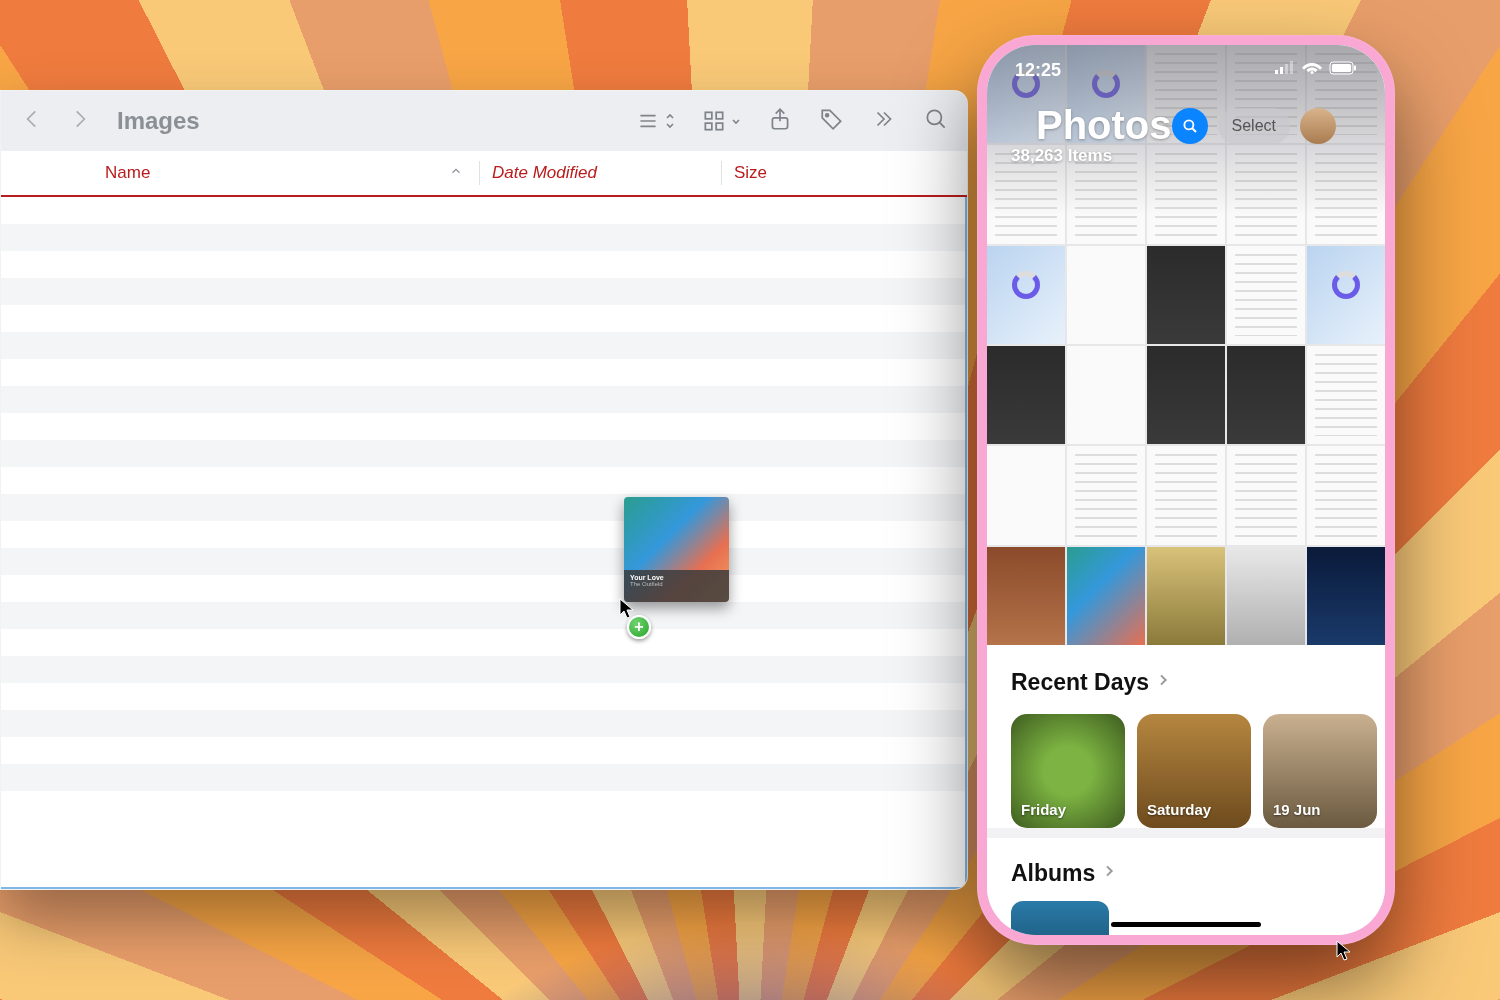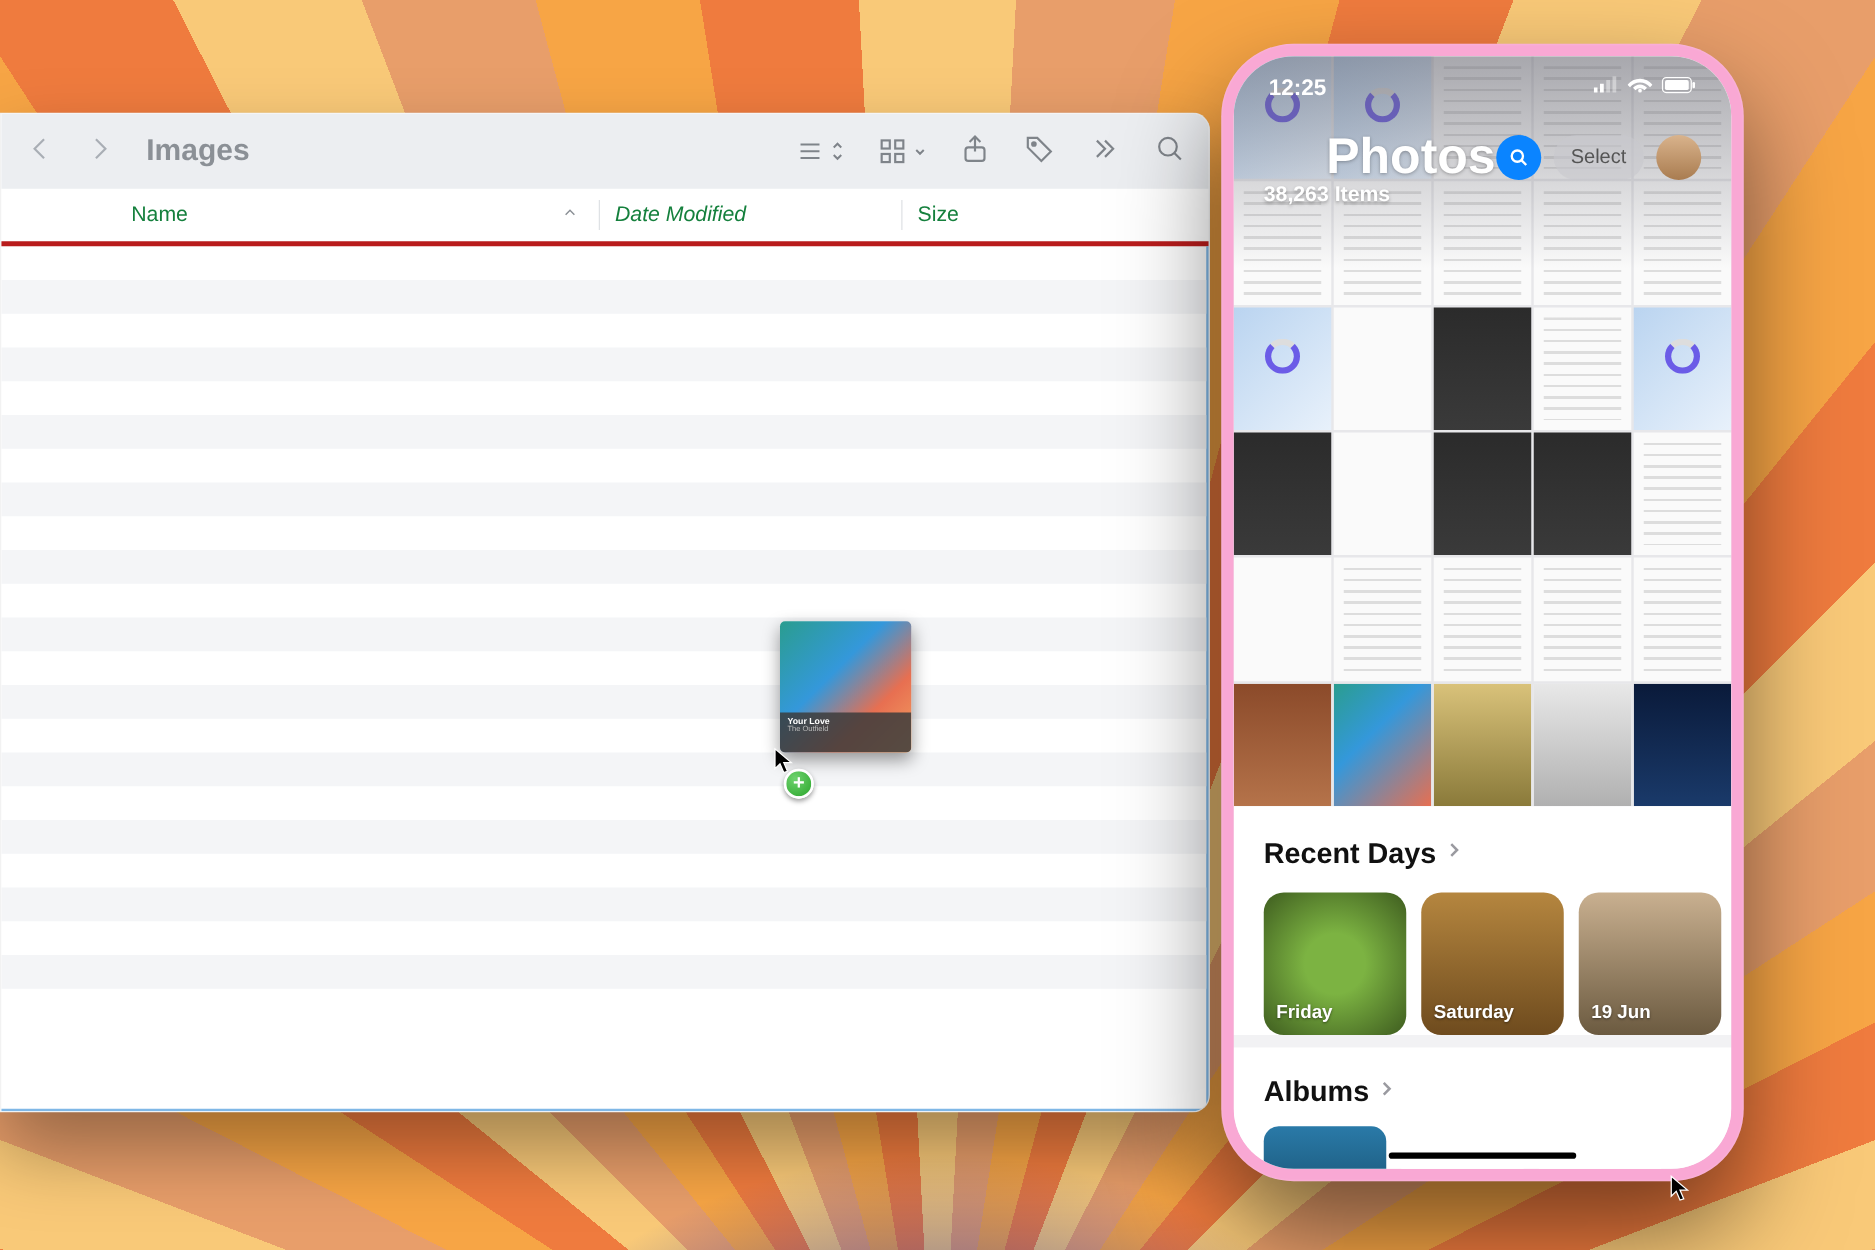--- a/index.html
+++ b/index.html
@@ -22,22 +22,22 @@
   .finder-toolbar {
     height: 60px; display: flex; align-items: center; padding: 0 18px;
     background: #eceef1;
     gap: 18px;
   }
   .tb-nav { display: flex; gap: 22px; color: #a9aeb5; }
   .tb-title { color: #8b9096; font-size: 24px; font-weight: 600; margin-left: 6px; margin-right: auto; }
   .tb-group { display: flex; align-items: center; gap: 26px; color: #7f848a; }
   .icon-svg { width: 26px; height: 26px; stroke: currentColor; fill: none; stroke-width: 1.6; }
   .finder-headers {
-    display: flex; height: 46px; align-items: center; font-size: 17px; color: #15803d;
-    border-bottom: 4px solid #b91c1c;
+    display: flex; height: 46px; align-items: center; font-size: 17px; color: #b91c1c;
+    border-bottom: 2px solid #b91c1c;
   }
   .col-name { flex: 0 0 478px; padding-left: 104px; display: flex; align-items: center; }
   .col-name .sort { margin-left: auto; margin-right: 16px; color: #8a8f95; }
   .col-sep { width: 1px; height: 24px; background: #dfe2e5; }
   .col-date { flex: 0 0 241px; padding-left: 12px; font-style: italic; }
   .col-size { flex: 1; padding-left: 12px; }
   .finder-rows { position: relative; height: calc(100% - 106px); border: 2px solid #7fb7e6; border-top: none; border-left: none; }
   .row-stripe { height: 27px; }
   .row-stripe:nth-child(even){ background: #f4f5f7; }
   .drag-preview {
@@ -66,21 +66,21 @@
     width: 100%; height: 100%; border-radius: 48px; overflow: hidden; background: #f2f2f4; position: relative;
   }
   .status-bar { position: absolute; top: 0; left: 0; right: 0; height: 50px; display:flex; align-items:center; padding: 0 28px; color:#fff; z-index: 20; justify-content: space-between;}
   .status-time { font-weight:600; font-size:18px; }
   .status-right { display:flex; align-items:center; gap:7px; }
   .photos-header {
     position: absolute; top: 0; left: 0; right: 0; height: 170px; z-index: 10;
     padding: 58px 24px 0 24px;
     background: linear-gradient(rgba(100,100,110,0.55), rgba(100,100,110,0.0));
   }
-  .ph-row1 { display:flex; align-items:center; justify-content:flex-end; }
+  .ph-row1 { display:flex; align-items:center; justify-content:center; }
   .ph-title { color:#fff; font-size:40px; font-weight:700; text-shadow: 0 1px 3px rgba(0,0,0,0.3);}
   .ph-actions { display:flex; align-items:center; gap:10px; }
   .ph-search { width:36px; height:36px; border-radius:50%; background:#0a84ff; display:flex; align-items:center; justify-content:center; }
   .ph-select { height:36px; padding: 0 14px; border-radius: 18px; background: rgba(200,200,205,0.6); color:#555; font-size:16px; font-weight:500; display:flex; align-items:center; }
   .ph-avatar { width:36px; height:36px; border-radius:50%; background: linear-gradient(#d9b38c,#a97c50); overflow:hidden; }
   .ph-sub { color:#fff; font-size:17px; font-weight:600; margin-top: -2px; text-shadow: 0 1px 3px rgba(0,0,0,0.3);}
   .photo-grid {
     position:absolute; top:0; left:0; right:0; height: 600px;
     display:grid; grid-template-columns: repeat(5, 1fr); gap:2px;
     background:#e7e7ea;

